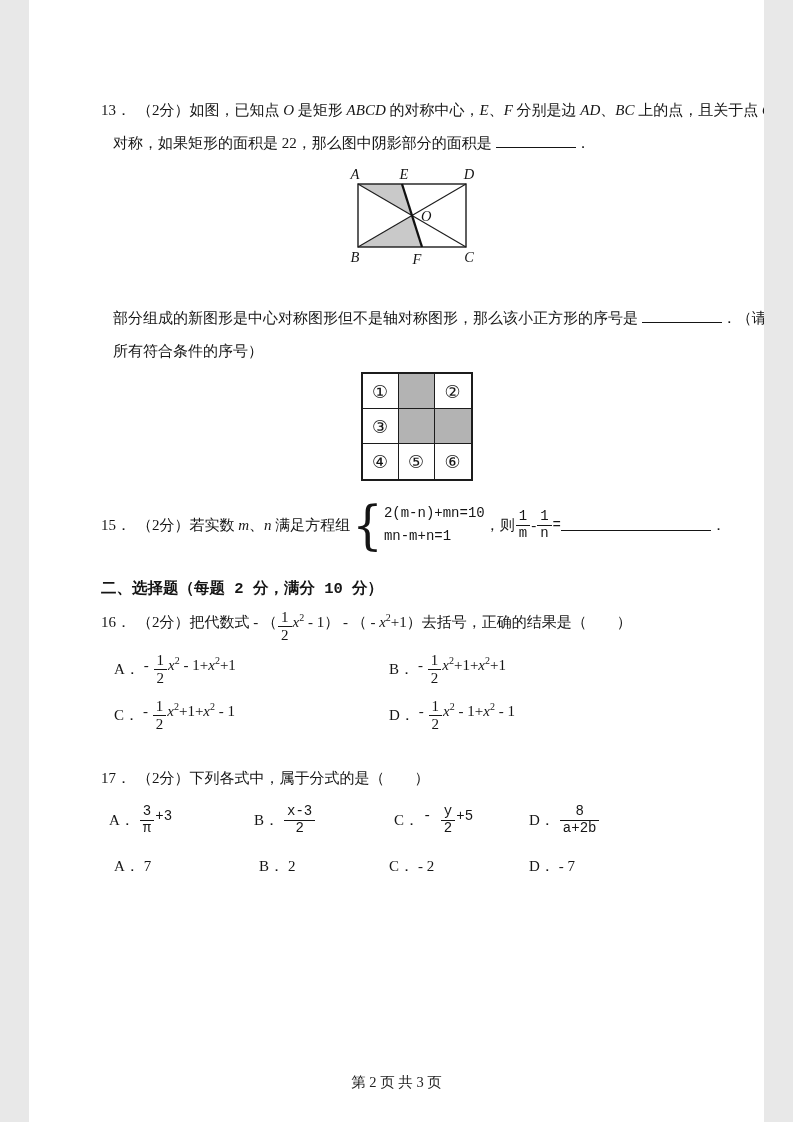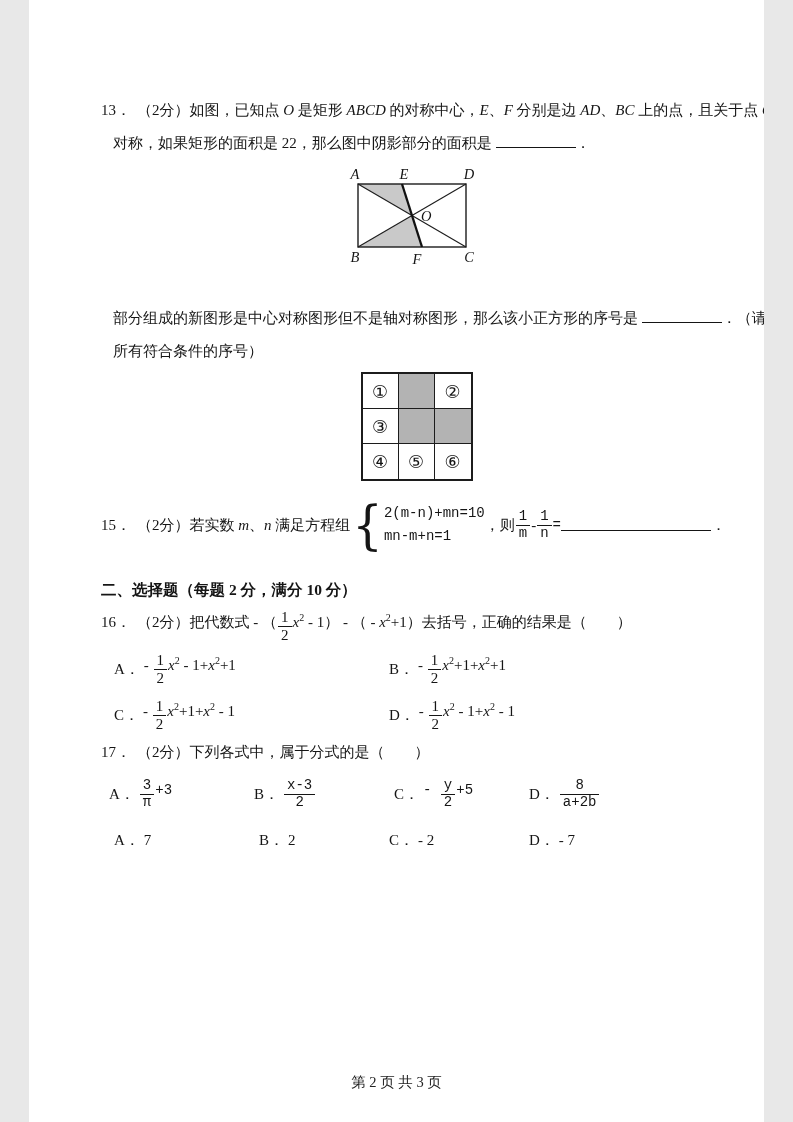--- a/index.html
+++ b/index.html
@@ -36,21 +36,21 @@
   .gcell:nth-child(n+7){border-bottom:none;}
   .gcell.shaded{background:#b3b3b3;}
 
   
   .q15{margin-top:18px;display:flex;align-items:center;white-space:nowrap;}
   .sysbrace{font-family:"DejaVu Serif",serif;font-size:48px;font-weight:400;line-height:52px;transform:scaleY(1.08);margin:0 1px 0 2px;}
   .syseqs{display:inline-block;line-height:23px;}
   .q15 .frac{vertical-align:-0.8em;}
 
   
-  .sec2{margin-top:22px;font-weight:bold;font-size:15.5px;line-height:33px;}
+  .sec2{margin-top:22px;font-weight:bold;font-size:15.5px;line-height:33px;font-family:Liberation Mono, monospace;}
 
   
   .stem{}
   .optrow{display:flex;align-items:center;margin-top:6px;min-height:40px;}
   .opt{display:flex;align-items:center;white-space:nowrap;}
   .olabel{margin-right:4px;}
   .plainrow{min-height:30px;line-height:30px;}
 
   .footer{position:absolute;left:0;right:0;bottom:30px;text-align:center;font-size:14.5px;color:#222;}
 </style>
@@ -137,21 +137,21 @@
       <span class="opt" style="width:275px">
           <span class="olabel">C．</span>
           <span>- <span class="frac"><span class="fnum">1</span><span class="fden">2</span></span><i>x</i><sup>2</sup>+1+<i>x</i><sup>2</sup> - 1</span>
         </span>
       <span class="opt">
           <span class="olabel">D．</span>
           <span>- <span class="frac"><span class="fnum">1</span><span class="fden">2</span></span><i>x</i><sup>2</sup> - 1+<i>x</i><sup>2</sup> - 1</span>
         </span>
     </div>
 
-    <div class="qline stem" style=""><span class="qnum">17．</span><span>（2分）下列各式中，属于分式的是（　　）</span></div>
+    <div class="qline stem" style="margin-top:26px"><span class="qnum">17．</span><span>（2分）下列各式中，属于分式的是（　　）</span></div>
     <div class="optrow" style="margin-left:8px">
       <span class="opt mono" style="width:145px">
           <span class="olabel" style="font-family:'Liberation Serif',serif;font-size:15px">A．</span>
           <span><span class="frac"><span class="fnum">3</span><span class="fden">π</span></span>+3</span>
         </span>
       <span class="opt mono" style="width:140px">
           <span class="olabel" style="font-family:'Liberation Serif',serif;font-size:15px">B．</span>
           <span><span class="frac"><span class="fnum">x-3</span><span class="fden">2</span></span></span>
         </span>
       <span class="opt mono" style="width:135px">

